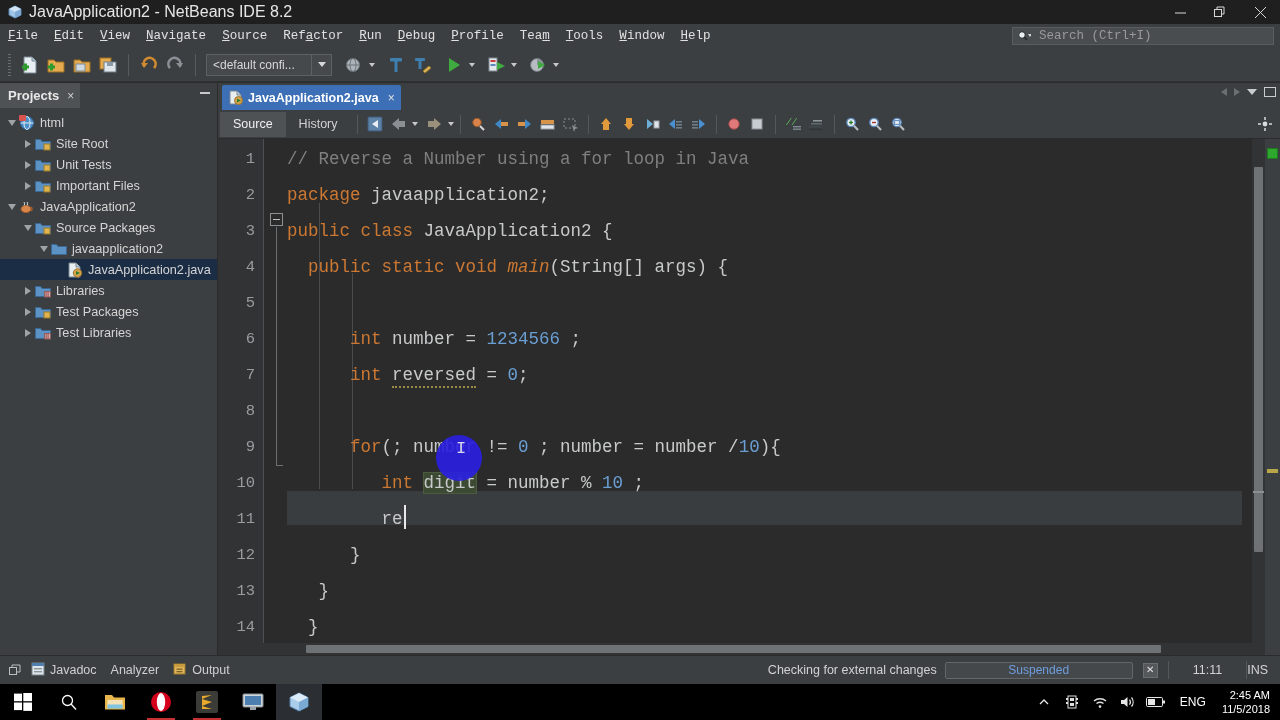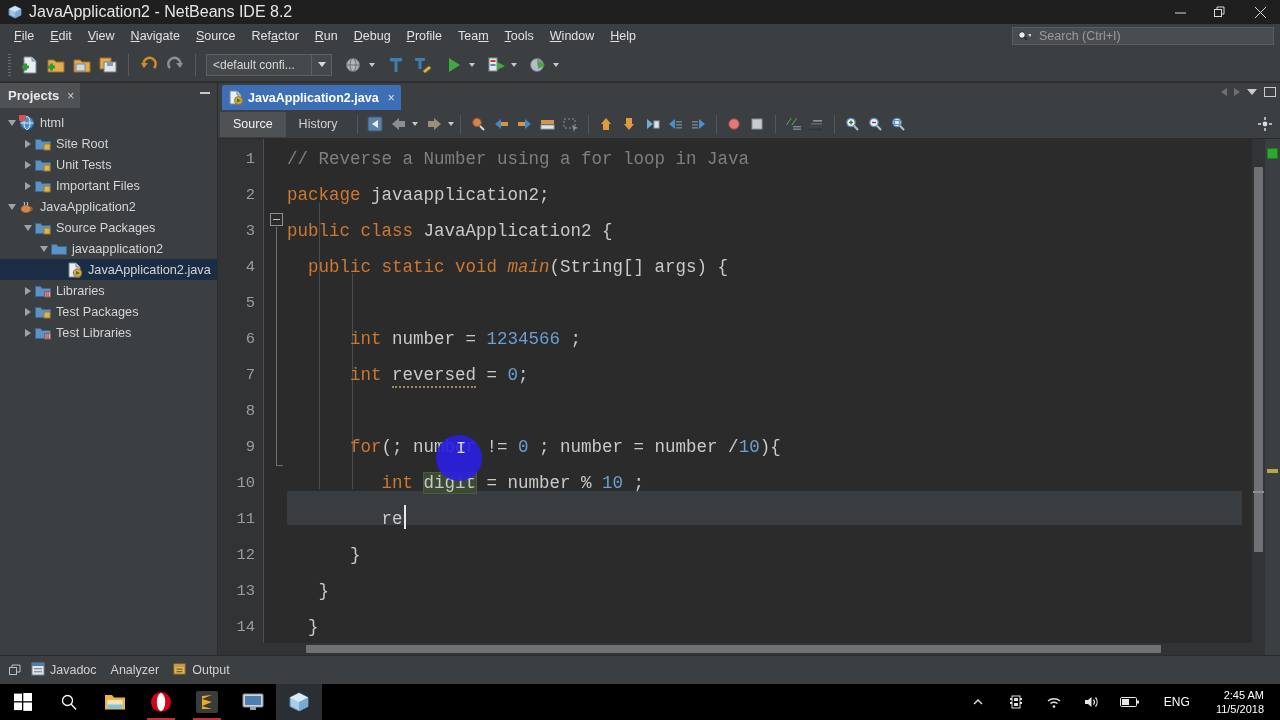--- a/index.html
+++ b/index.html
@@ -19,21 +19,21 @@
   .title-ico{ width:14px;height:14px;margin:0 7px 0 8px; position:relative; }
   .title-ico svg{display:block}
   .title-text{ font-size:16px; color:#e6e6e6; }
   .wincontrols{ position:absolute; right:0; top:0; height:24px; display:flex; }
   .wc{ width:40px;height:24px; display:flex;align-items:center;justify-content:center; color:#d8d8d8;}
   .wc svg{display:block}
 
   
   .menubar{
     position:absolute; left:0; top:24px; width:1280px; height:24px;
-    background:#3c3f41; display:flex; align-items:center; padding-left:6px;
+    background:#3c3f41; display:flex; align-items:center; font-family:Liberation Mono, monospace;
   }
   .menu-item{
     font-size:12.5px; color:#e0e0e0; padding:3px 8px; white-space:nowrap;
   }
   .menu-item u{ text-decoration:underline; }
   .search-wrap{
     position:absolute; right:6px; top:3px; width:262px; height:18px;
     background:#4a4d4f; border:1px solid #5a5d5f; display:flex; align-items:center;
     padding-left:4px;
   }
@@ -198,21 +198,21 @@
   .sb-ins{font-size:12.5px;color:#d2d2d2;padding-right:12px;}
 
   
   .taskbar{
     position:absolute;left:0;top:684px;width:1280px;height:36px;background:#000000;
     display:flex;align-items:center;
   }
   .tb-item{width:46px;height:36px;display:flex;align-items:center;justify-content:center;position:relative;}
   .tb-item.active{background:#2b2f33;}
   .tb-item .under{position:absolute;bottom:0;left:9px;width:28px;height:2px;background:#c53030;}
-  .tray{margin-left:auto;display:flex;align-items:center;height:36px;padding-right:6px;gap:14px;}
+  .tray{margin-left:auto;display:flex;align-items:center;height:36px;gap:4px;}
   .tray-ico{width:24px;height:36px;display:flex;align-items:center;justify-content:center;color:#e6e6e6;}
   .tray-lang{font-size:12px;color:#ffffff;padding:0 8px;}
   .clock{display:flex;flex-direction:column;align-items:flex-end;padding:0 10px 0 4px;line-height:14px;}
   .clock div{font-size:11px;color:#ffffff;}
 </style>
 </head>
 <body>
 
 <div id="app">
 
@@ -791,20 +791,31 @@
         <svg width="14" height="14" viewBox="0 0 14 14">
             <rect x="1" y="2" width="11" height="10" fill="#e0b45a" stroke="#9a7a2c"></rect>
             <rect x="1" y="2" width="11" height="3" fill="#c89a3e"></rect>
             <rect x="3.5" y="6.5" width="6" height="1.3" fill="#7a6224"></rect>
             <rect x="3.5" y="9" width="6" height="1.3" fill="#7a6224"></rect>
           </svg>
       </span>
       <span>Output</span>
     </div>
 
+    <div class="sb-right">
+      <div class="sb-msg">Checking for external changes</div>
+      <div class="progress">
+        <span>Suspended</span>
+      </div>
+      <div class="pstop">✕</div>
+      <div class="sb-div"></div>
+      <div class="sb-time">11:11</div>
+      <div class="sb-div"></div>
+      <div class="sb-ins">INS</div>
+    </div>
   </div>
 
   <div class="taskbar">
     <div class="tb-item">
       <svg width="18" height="18" viewBox="0 0 18 18">
         <rect x="0" y="0.6" width="8" height="7.6" fill="#ffffff"></rect>
           <rect x="9.3" y="0" width="8.7" height="8.2" fill="#ffffff"></rect>
         <rect x="0" y="9.5" width="8" height="7.6" fill="#ffffff"></rect>
           <rect x="9.3" y="9.5" width="8.7" height="8.4" fill="#ffffff"></rect>
       </svg>

